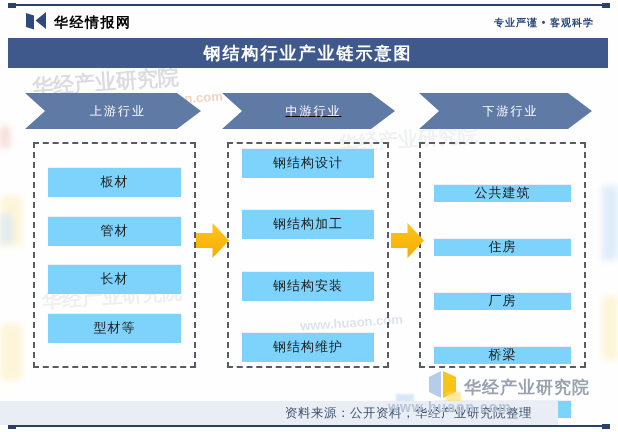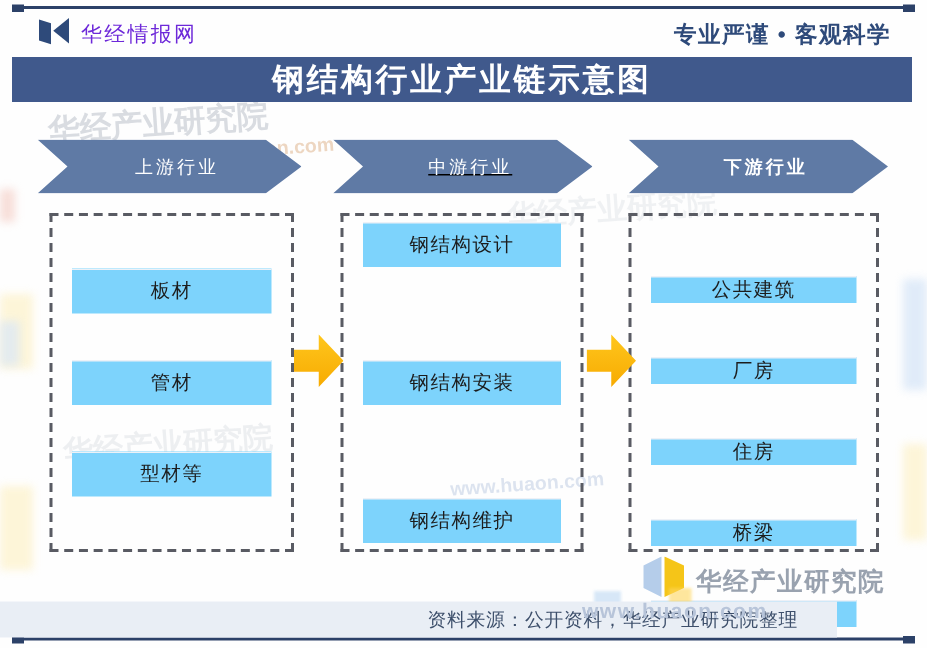--- a/index.html
+++ b/index.html
@@ -11,35 +11,35 @@
   .rule-top { top:4px; }
   .rule-bottom { top:425px; }
   .cap { position:absolute; width:8px; height:5px; background:#2c4168; z-index:1; }
   .cap-tl { left:8px; top:3px; } .cap-tr { left:602px; top:3px; }
   .cap-bl { left:8px; top:424px; } .cap-br { left:602px; top:424px; }
 
   
   .brand-row { position:absolute; left:26px; right:24px; top:10px; height:26px;
     display:flex; align-items:center; justify-content:space-between; z-index:2; }
   .brand-left { display:flex; align-items:center; gap:7px; }
-  .brand-text { font-size:14px; font-weight:400; color:#6d28d9; letter-spacing:1.5px; }
-  .slogan { font-size:15px; font-weight:700; color:#2e4a7a; letter-spacing:1px; }
+  .brand-text { font-size:14px; font-weight:700; color:#000000; letter-spacing:1.5px; }
+  .slogan { font-size:10px; font-weight:700; color:#2e4a7a; letter-spacing:1px; }
 
   .title-bar { position:absolute; left:8px; width:600px; top:38px; height:30px;
     background:#40598c; display:flex; align-items:center; justify-content:center; z-index:2; }
-  .title-text { color:#ffffff; font-size:21px; font-weight:700; letter-spacing:2px; }
+  .title-text { color:#ffffff; font-size:17px; font-weight:700; letter-spacing:2px; }
 
   
   .chevron { position:absolute; top:93px; height:36px; background:#5f7aa5;
     clip-path:polygon(0 0, calc(100% - 24px) 0, 100% 50%, calc(100% - 24px) 100%, 0 100%, 20px 50%);
     display:flex; align-items:center; justify-content:center; z-index:2; }
   .chevron span { color:#ffffff; font-size:12px; letter-spacing:2px; padding-left:10px; }
   .chev-1 { left:25px;  width:176px; }
   .chev-2 { left:222px; width:173px;text-decoration:underline; }
-  .chev-3 { left:419px; width:173px;font-weight:bold; }
+  .chev-3 { left:419px; width:173px; }
 
   
   .col { position:absolute; top:142px; height:226px; border:2px dashed #595b63;
     display:flex; flex-direction:column; justify-content:space-evenly; align-items:center;
     padding:4px 0; z-index:2; }
   .col-1 { left:33px;  width:163px; }
   .col-2 { left:227px; width:162px;justify-content:space-between; }
   .col-3 { left:419px; width:167px; }
   .item { width:84%; height:30px; background:#7dd3fc; box-shadow:inset 0 1px 0 #edf1f7;
     display:flex; align-items:center; justify-content:center;
@@ -122,33 +122,35 @@
   <div class="chevron chev-2">
     <span>中游行业</span>
   </div>
   <div class="chevron chev-3">
     <span>下游行业</span>
   </div>
 
   <div class="col col-1">
     <div class="item">板材</div>
     <div class="item">管材</div>
+    <div class="item">长材</div>
     <div class="item">型材等</div>
   </div>
 
   <div class="col col-2">
     <div class="item">钢结构设计</div>
+    <div class="item">钢结构加工</div>
     <div class="item">钢结构安装</div>
     <div class="item">钢结构维护</div>
   </div>
 
   <div class="col col-3">
     <div class="item">公共建筑</div>
+    <div class="item">住房</div>
     <div class="item">厂房</div>
-    <div class="item">住房</div>
     <div class="item">桥梁</div>
     <div class="item">其他</div>
   </div>
 
   <div class="flow-arrow arrow-1"></div>
   <div class="flow-arrow arrow-2"></div>
 
   <div class="footer-brand">
     <span>
       <svg width="29" height="28" viewBox="0 0 29 28">

